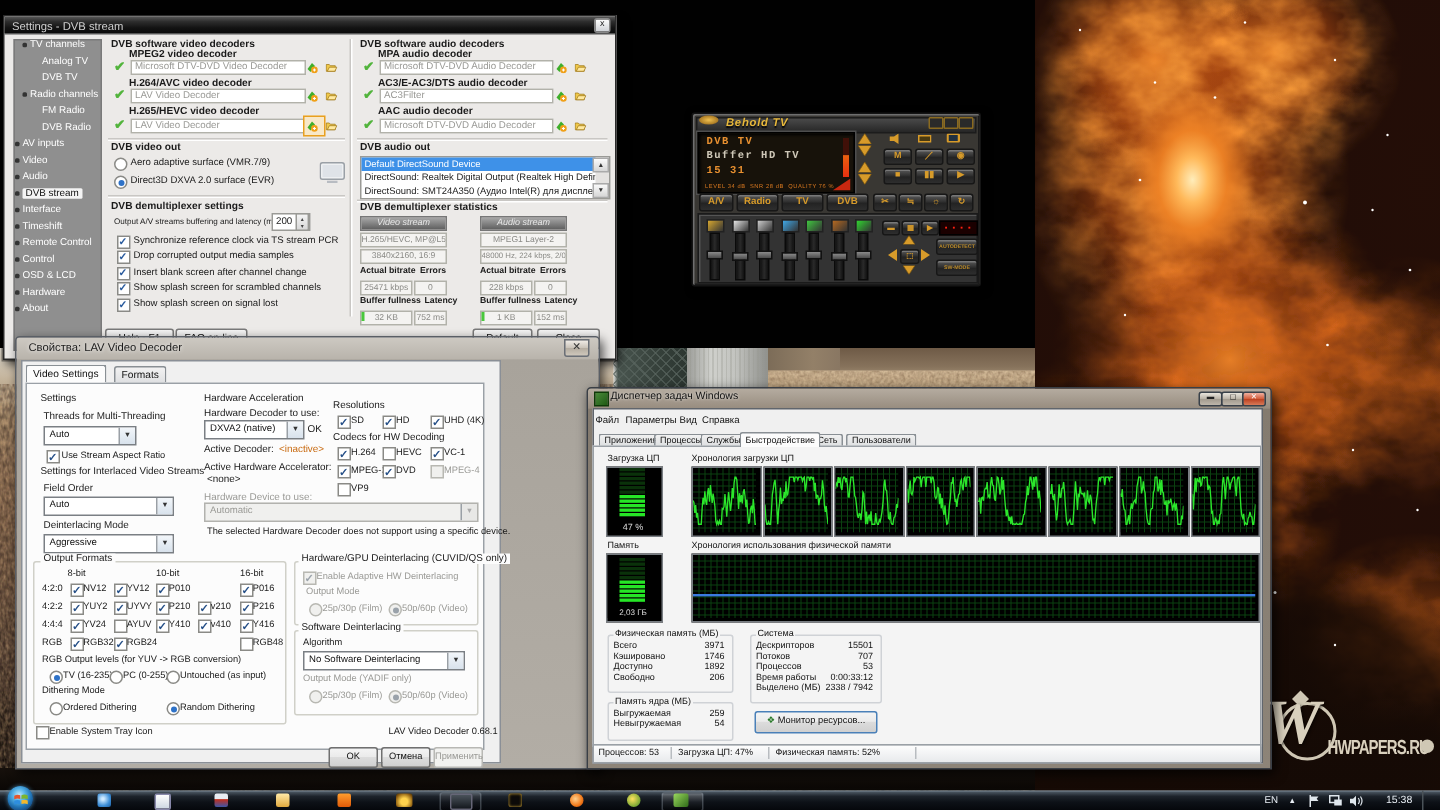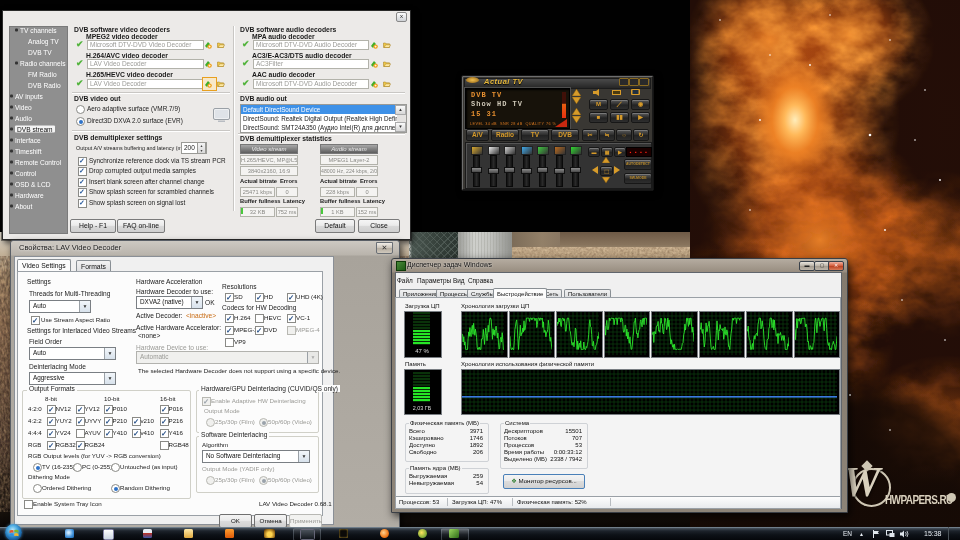--- a/index.html
+++ b/index.html
@@ -75,21 +75,21 @@
 #set .sbb{position:absolute;right:0;width:9px;height:8px;background:linear-gradient(180deg,#fbfbfb,#d6d6d6);border:1px solid #aaa;font-size:4.5px;text-align:center;line-height:7px;color:#333}
 #set .shdr{position:absolute;width:56px;height:8px;background:linear-gradient(180deg,#a8a8a8,#5e5e5e);border:1px solid #777;
  font-size:6px;color:#e8e8e8;text-align:center;line-height:8px;font-style:italic}
 #set .sfld{position:absolute;height:8px;background:#f4f3f1;border:1px solid #b2b2aa;font-size:5.7px;color:#8a8a86;text-align:center;line-height:8px;white-space:nowrap;overflow:hidden}
 #set .slab{position:absolute;font-size:5.8px;font-weight:bold;color:#1a1a1a;white-space:nowrap}
 #set .btn{position:absolute;height:12px;background:linear-gradient(180deg,#f5f5f5 0,#ebebeb 45%,#d9d9d9 50%,#cfcfcf);
  border:1px solid #7a7a7a;border-radius:2px;font-size:6.8px;text-align:center;color:#111;line-height:11px}
 #set .gtick{position:absolute;width:2px;height:6px;background:#49c83c}
 </style>
 <style id="lavcss">
-#lav{left:10px;top:240px;width:388px;height:287px}
+#lav{left:10px;top:224px;width:388px;height:287px}
 #lav .glass{position:absolute;left:0;top:0;width:100%;height:100%;border:1px solid #5a5f66;border-radius:3px 3px 0 0;
  background:linear-gradient(180deg,#cdc9c2 0,#b9b4ac 14px,#a8a39b 15px,#b2ada5 100%);box-shadow:2px 3px 7px #000000aa}
 #lav .body{position:absolute;left:4px;top:16px;width:318px;height:267px;background:#f0f0f0;border:1px solid #8a8f96}
 #lav .cap{position:absolute;left:9px;top:3px;font-size:7.5px;color:#1a1a1a;text-shadow:0 0 3px #ffffff}
 #lav .xb{position:absolute;right:5px;top:2px;width:15px;height:10px;background:linear-gradient(180deg,#f0ece6,#c9c2b8 50%,#b4aca0 51%,#cfc8bc);border:1px solid #6a6f76;border-radius:0 0 2px 2px;text-align:center;line-height:9px;font-size:7px;color:#333}
 #lav .tab{position:absolute;white-space:nowrap;font-size:6.8px;color:#111;border:1px solid #898f94;border-bottom:none;background:linear-gradient(180deg,#f2f2f2,#dfe0e2);padding:1.5px 4px;border-radius:2px 2px 0 0}
 #lav .tab.on{background:#fcfcfc;padding-bottom:2.5px;z-index:3}
 #lav .page{position:absolute;left:7px;top:31px;width:312px;height:232px;background:#fcfcfc;border:1px solid #9aa0a6}
 #lav .gl{position:absolute;font-size:6.6px;color:#1a1a1a;white-space:nowrap}
 #lav .gb{position:absolute;border:1px solid #d0d0c8;border-radius:2px}
@@ -291,27 +291,27 @@
  <div id="wm" class="ab">
    <div id="wmdia"></div>
       <div id="wmring"></div>
       <div id="wmW">W</div>
    <div id="wmtxt">HWPAPERS.RU</div>
       <div id="wmdot"></div>
  </div>
 <div id="bh" class="ab">
       <div class="tbar"></div>
       <div class="logo"></div>
-      <div class="btitle">Actual TV</div>
+      <div class="btitle">Behold TV</div>
       <div class="wb" style="right:24px"></div>
       <div class="wb" style="right:14px"></div>
       <div class="wb" style="right:4px"></div>
       <div class="lcd">
         <div class="l1" style="top:2px;font-size:7px">DVB TV</div>
-        <div class="l1" style="top:11px;font-size:7px;color:#cfc8b8">Show HD TV</div>
+        <div class="l1" style="top:11px;font-size:7px;color:#cfc8b8">Buffer HD TV</div>
         <div class="l1" style="top:21px;font-size:7px">15 31</div>
         <div class="lvl"></div>
         <div class="inf">LEVEL 34 dB&nbsp;&nbsp;SNR 28 dB&nbsp;&nbsp;QUALITY 76 %</div>
         <svg style="position:absolute;right:2px;bottom:1px" width="12" height="8">
           <polygon points="0,8 12,0 12,8" fill="#c82810"></polygon>
         </svg>
       </div>
       <svg class="arr" style="left:110px;top:13px" width="9" height="7">
         <polygon points="0,7 4.5,0 9,7" fill="#d79b2a" stroke="#7a5510" stroke-width="0.5"></polygon>
       </svg>
@@ -387,20 +387,23 @@
         </svg>
         <div class="bbtn" style="left:134px;top:23px;width:11px;height:8px;font-size:5px;line-height:8px">⬚</div>
         <svg class="arr" style="left:136px;top:34px" width="8" height="6">
           <polygon points="0,0 8,0 4.0,6" fill="#d79b2a" stroke="#7a5510" stroke-width="0.5"></polygon>
         </svg>
         <div class="bbtn" style="left:158px;top:16px;width:26px;height:9px;font-size:3.5px;overflow:hidden;line-height:9px;color:#b8892a">AUTODETECT</div>
         <div class="bbtn" style="left:158px;top:30px;width:26px;height:9px;font-size:3.5px;overflow:hidden;line-height:9px;color:#b8892a">SW-MODE</div>
       </div>
     </div>
     <div id="set" class="ab">
+      <div class="tb">
+        <span>Settings - DVB stream</span>
+      </div>
       <div class="xbtn">x</div>
       <div class="org">
         <div class="side"></div>
         <div class="ti" style="top:27px;left:20px"><i></i>TV channels</div>
         <div class="ti" style="top:38px;left:28px">Analog TV</div>
         <div class="ti" style="top:49px;left:28px">DVB TV</div>
         <div class="ti" style="top:60px;left:20px"><i></i>Radio channels</div>
         <div class="ti" style="top:71px;left:28px">FM Radio</div>
         <div class="ti" style="top:82px;left:28px">DVB Radio</div>
         <div class="ti" style="top:93px;left:15px"><i></i>AV inputs</div>

